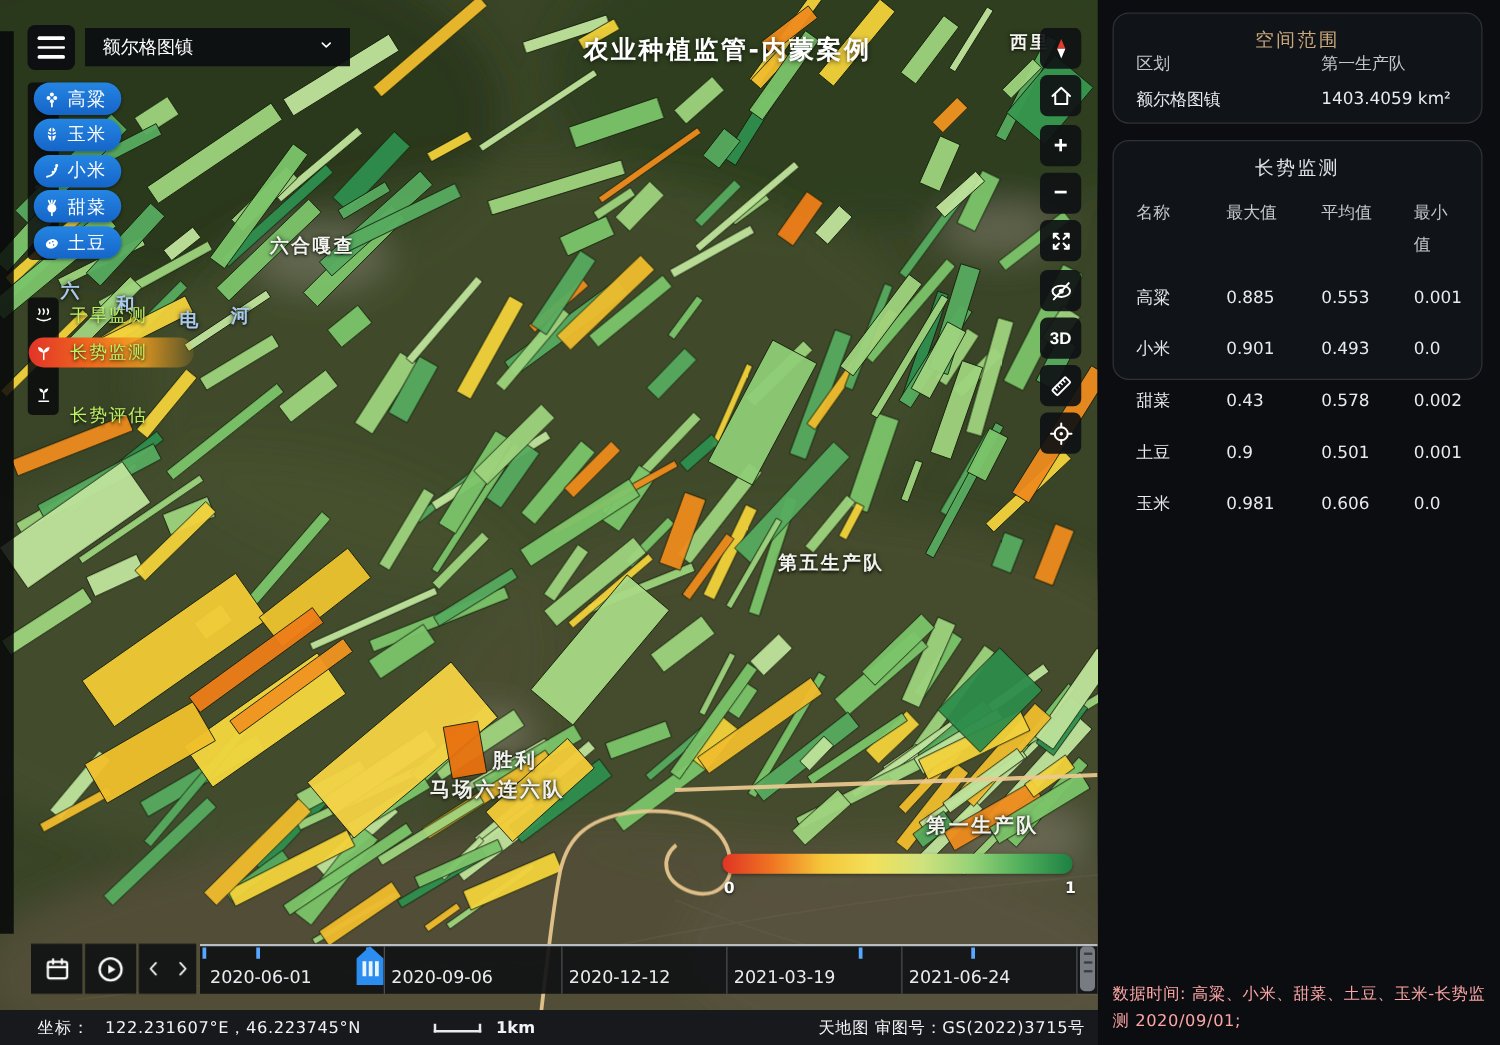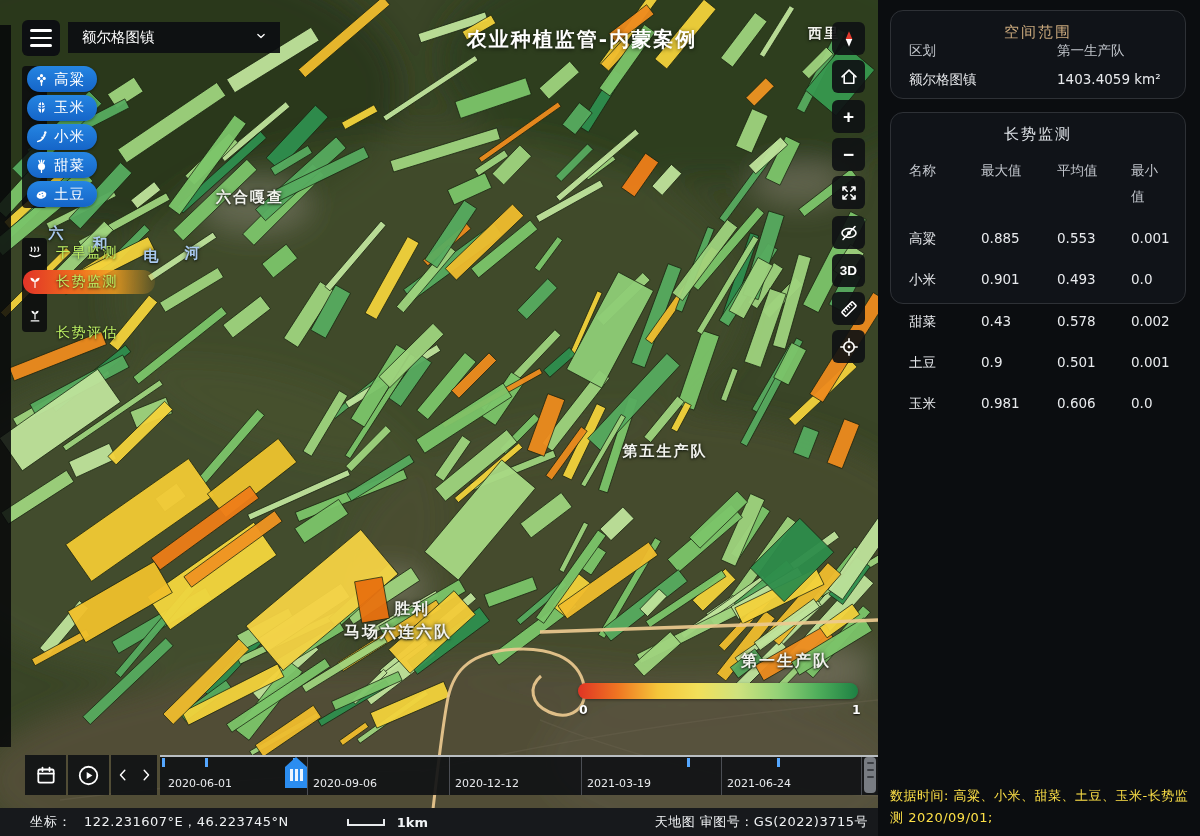--- a/index.html
+++ b/index.html
@@ -59,21 +59,21 @@
   .legend-lab { position:absolute; top:702px; color:#fff; font-size:12.5px; font-weight:700;
     text-shadow:0 1px 2px rgba(0,0,0,.9); }
 
   
   .tbar-box { position:absolute; top:755px; height:40px; background:rgba(16,18,21,.92); }
   .tbar-btn { position:absolute; top:0; width:100%; height:100%; background:none; border:none;
     cursor:pointer; display:flex; align-items:center; justify-content:center; }
   #track { position:absolute; left:160px; top:755px; width:718px; height:40px;
     background:rgba(16,18,21,.92); border-top:2px solid rgba(214,220,226,.85); cursor:pointer; }
   .track-div { position:absolute; top:0; width:1px; height:38px; background:#4b4e54; }
-  .track-date { position:absolute; bottom:5px; color:#e9ebee; font-size:11px; white-space:nowrap; }
+  .track-date { position:absolute; bottom:5px; color:#e9ebee; font-size:14px; white-space:nowrap; }
   .track-tick { position:absolute; top:1px; width:3px; height:9px; background:#55a7ff; }
   #slider { position:absolute; left:285px; top:757px; width:22px; height:31px; background:#2b8df0;
     clip-path:polygon(50% 0,100% 32%,100% 100%,0 100%,0 32%); cursor:grab; }
   #slider i { position:absolute; top:12px; width:3px; height:12px; background:#eaf4ff; }
   #thandle { position:absolute; left:864px; top:757px; width:12px; height:36px; border-radius:4px;
     background:#787c82; cursor:grab; }
   #thandle span { display:block; margin:5px 2.5px 0; height:2px; background:#3c3f44; border-radius:1px; }
 
   
   #status-bar { position:absolute; left:0; top:808px; width:878px; height:28px; background:#17191c;
@@ -94,21 +94,21 @@
   .card-title { text-align:center; font-size:15px; letter-spacing:2px; margin-top:2px; }
   #card-spatial .card-title { color:#c9a87c; }
   #card-growth .card-title { color:#dfe3e8; }
   .sp-grid { display:grid; grid-template-columns:148px auto; row-gap:11px;
     font-size:13.5px; }
   .sp-grid .hd { color:#c3c7cd; }
   .gr-grid { display:grid; grid-template-columns:72px 76px 74px auto; margin-top:13px;
     font-size:13.5px; row-gap:18px; }
   .gr-grid span { line-height:23.3px; }
   .gr-grid .hd { color:#c3c7cd; line-height:26px; }
-  #data-time { position:absolute; left:12px; bottom:8px; width:300px; color:#fde047;
+  #data-time { position:absolute; left:12px; bottom:8px; width:300px; color:#fca5a5;
     font-size:13px; line-height:1.65; letter-spacing:.5px; }
 </style>
 </head>
 <body>
 <div id="app">
 
   <div id="map">
     <svg id="mapsvg" width="878" height="836">
       <defs>
           <filter id="soft">

